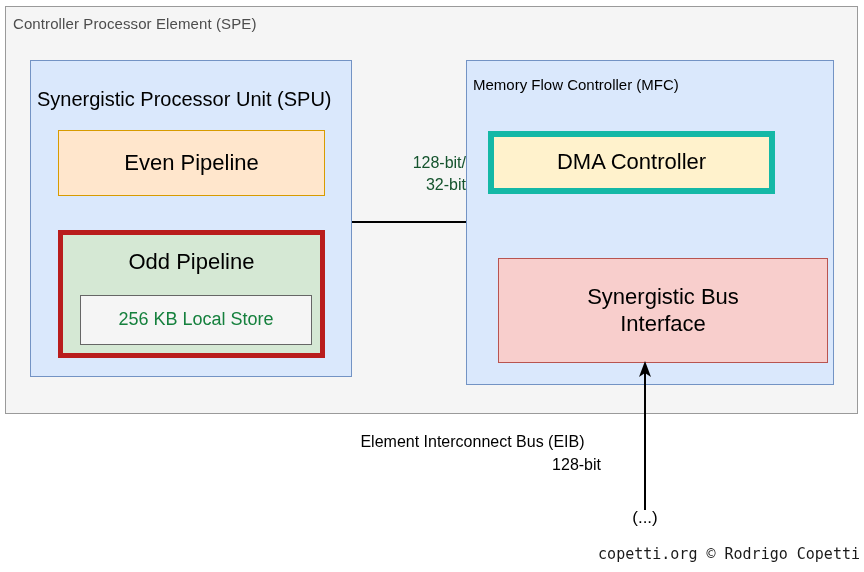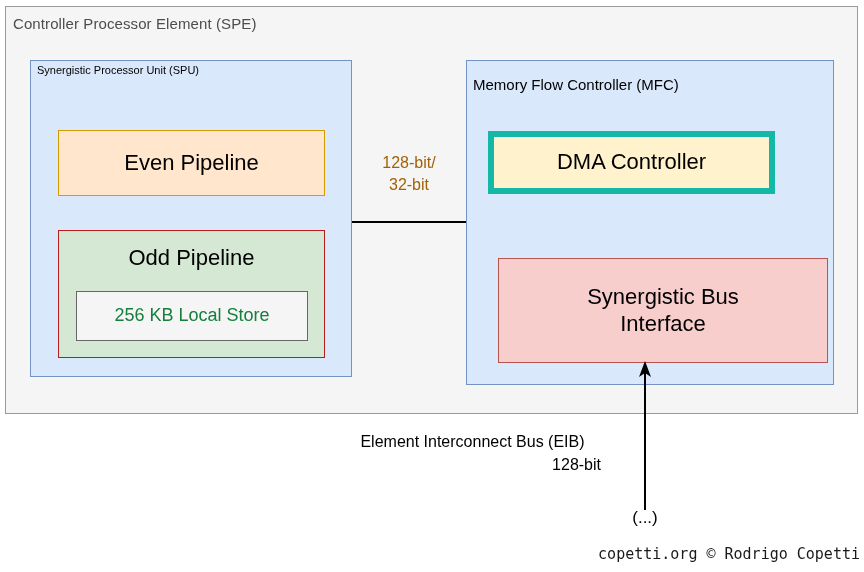--- a/index.html
+++ b/index.html
@@ -46,22 +46,22 @@
     left: 30px;
     top: 60px;
     width: 322px;
     height: 317px;
     background: #dae8fc;
     border: 1px solid #7393c4;
   }
   #spu-label {
     position: absolute;
     left: 37px;
-    top: 64px;
-    font-size: 11px;
+    top: 88px;
+    font-size: 20px;
     color: #000000;
     white-space: nowrap;
   }
   
   #mfc-box {
     left: 466px;
     top: 60px;
     width: 368px;
     height: 325px;
     background: #dae8fc;
@@ -94,21 +94,21 @@
     border: 1px solid #d79b00;
     font-size: 22px;
     color: #000;
   }
   #odd-pipeline {
     left: 58px;
     top: 230px;
     width: 267px;
     height: 128px;
     background: #d5e8d4;
-    border: 1px solid #b91c1c;
+    border: 5px solid #b91c1c;
     display: block;
     font-size: 22px;
     color: #000;
   }
   #odd-pipeline-label {
     position: absolute;
     left: 0;
     top: 14px;
     width: 100%;
     text-align: center;
@@ -157,24 +157,24 @@
     top: 221px;
     width: 114px;
     height: 0;
     border-top: 2px solid #000000;
   }
   #spu-mfc-label {
     position: absolute;
     left: 352px;
     top: 152px;
     width: 114px;
-    text-align: center;
+    text-align: right;
     font-size: 16px;
     line-height: 1.35;
-    color: #a16207;
+    color: #14532d;
   }
   
   #eib-arrow {
     position: absolute;
     left: 620px;
     top: 358px;
     width: 50px;
     height: 152px;
     overflow: visible;
   }

